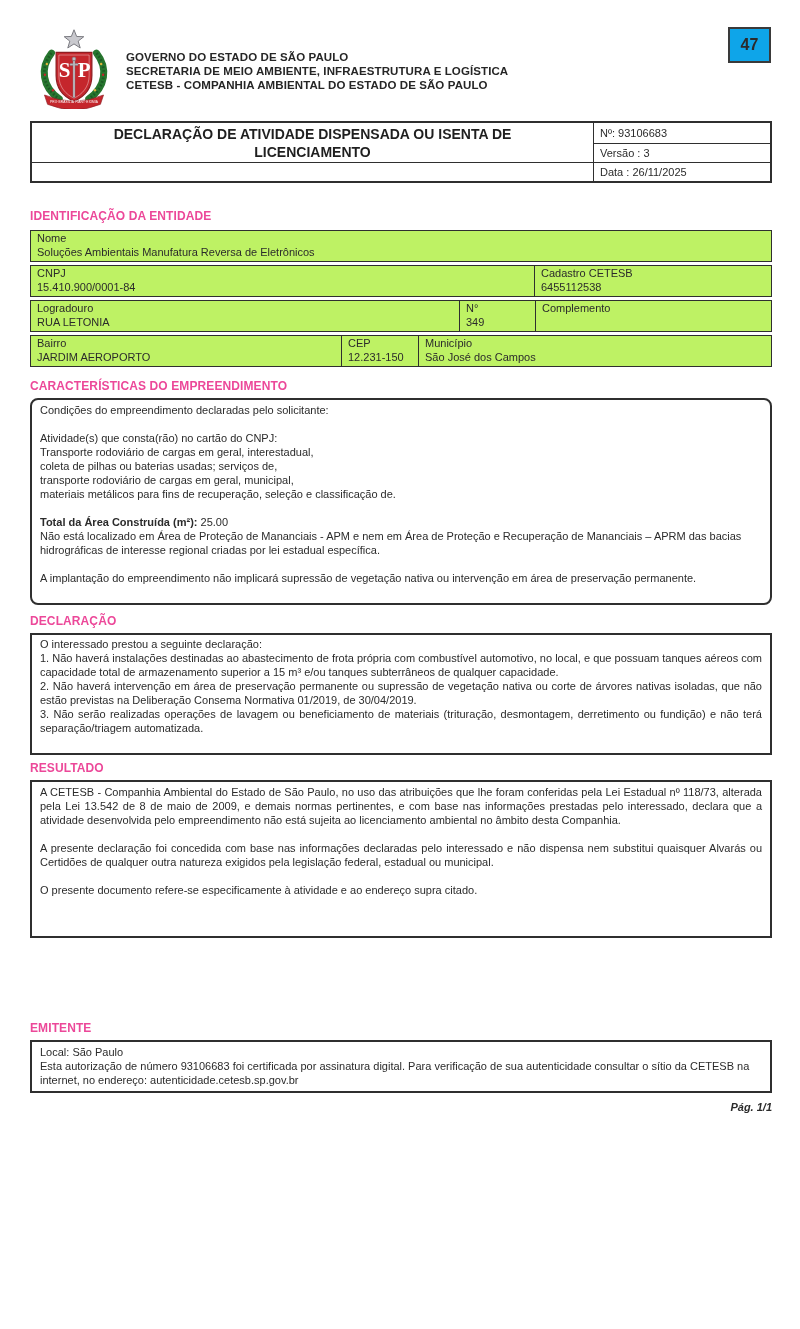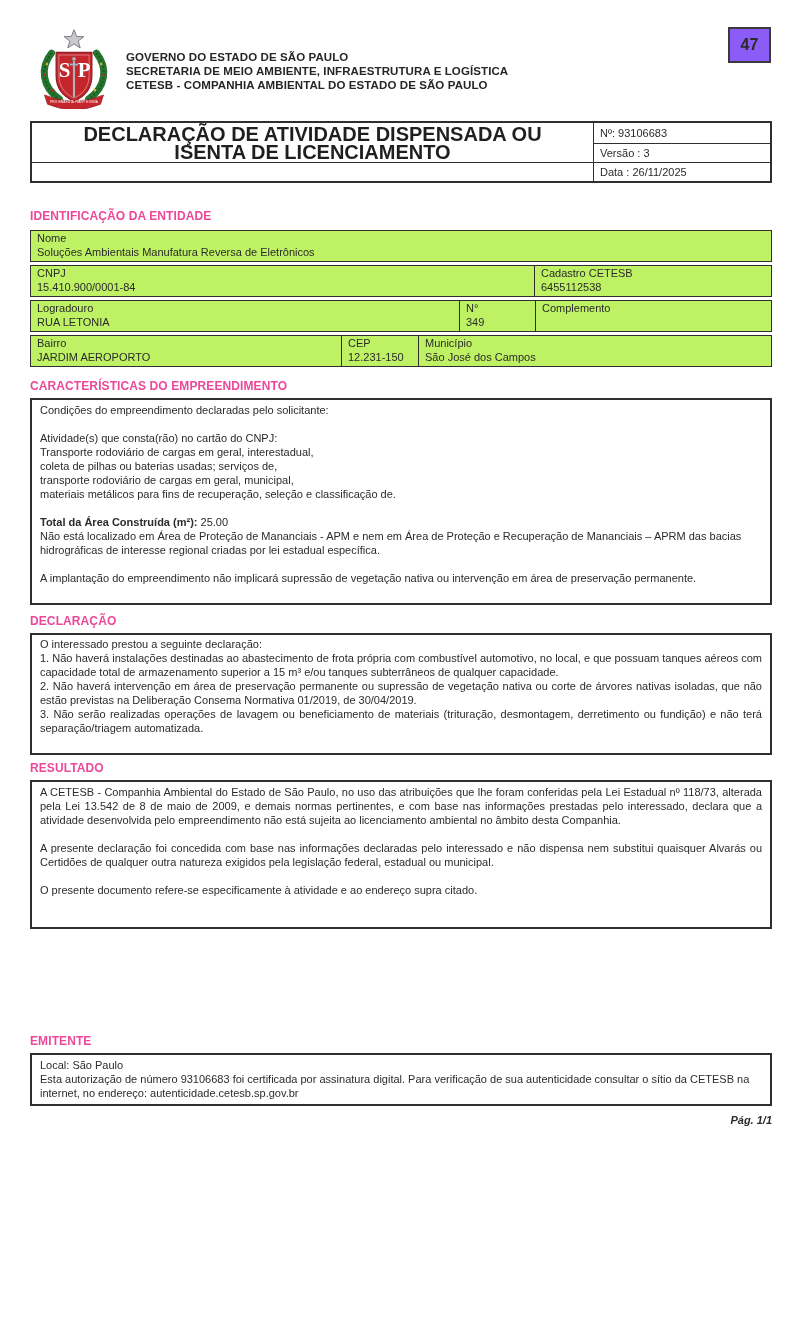--- a/index.html
+++ b/index.html
@@ -8,53 +8,53 @@
     width:800px; height:1329px; position:relative;
     font-family:"Liberation Sans","DejaVu Sans",sans-serif;
     color:#2b2b2b; -webkit-font-smoothing:antialiased;
   }
   .sheet { position:relative; width:800px; height:1329px; background:#fff; overflow:hidden; }
 
   
   .pagenum-box {
     position:absolute; top:27px; right:29px; width:43px; height:36px;
     border:2px solid #3a3a3a; display:flex; align-items:center; justify-content:center;
-    font-size:16px; font-weight:bold; color:#2b2b2b; background:#8b5cf6;
+    font-size:16px; font-weight:bold; color:#2b2b2b; background:#0ea5e9;
   }
 
   
   .doc-header { position:absolute; top:29px; left:35px; display:flex; }
   .logo-wrap { width:78px; height:80px; flex:0 0 78px; }
   .org-lines { margin:21px 0 0 13px; font-weight:bold; font-size:11.5px; line-height:14px; color:#262626; letter-spacing:.1px; }
 
   
   .main { position:absolute; top:121px; left:30px; width:742px; }
 
   
   .title-grid {
     display:grid; grid-template-columns:1fr 177px; grid-template-rows:20px 19px 19px;
     border:2px solid #2f2f2f; background:#fff;
   }
   .t-title {
     grid-column:1; grid-row:1 / 3;
     display:flex; align-items:center; justify-content:center; text-align:center;
-    font-size:20px; font-weight:bold; line-height:18px; color:#1f1f1f; padding:0 40px;
+    font-size:14px; font-weight:bold; line-height:18px; color:#1f1f1f; padding:0 40px;
   }
   .t-empty  { grid-column:1; grid-row:3; border-top:1.5px solid #2f2f2f; }
   .t-meta   { border-left:1.5px solid #2f2f2f; font-size:11px; color:#2b2b2b;
               display:flex; align-items:center; padding:0 6px; }
   .t-meta.r2, .t-meta.r3 { border-top:1.5px solid #2f2f2f; }
 
   
   .sec-heading { font-size:12px; font-weight:bold; color:#ec4899; letter-spacing:.1px; }
   .mt-ident   { margin-top:26px; }
   .mt-carac   { margin-top:12px; }
   .mt-decl    { margin-top:9px;  }
   .mt-result  { margin-top:6px;  }
-  .mt-emit    { margin-top:105px; }
+  .mt-emit    { margin-top:83px; }
 
   
   .id-table { margin-top:7px; }
   .id-row { display:flex; border:1.5px solid #2f2f2f; margin-bottom:3px; background:#bef264; }
   .id-row:last-child { margin-bottom:0; }
   .id-cell { padding:1px 6px 2px 6px; min-width:0; }
   .id-cell + .id-cell { border-left:1.5px solid #2f2f2f; }
   .id-label { font-size:11px; line-height:13.5px; color:#2b2b2b; min-height:13.5px; }
   .id-value { font-size:11px; line-height:13.5px; color:#2b2b2b; min-height:13.5px; white-space:nowrap; }
   .w-cnpj   { flex:0 0 503px; }
@@ -62,26 +62,26 @@
   .w-num    { flex:0 0 76px; }
   .w-bairro { flex:0 0 310px; }
   .w-cep    { flex:0 0 77px; }
   .grow     { flex:1 1 auto; }
 
   
   .box { border:2px solid #2f2f2f; margin-top:5px; padding:3px 8px; font-size:11px; line-height:14px; color:#2b2b2b; background:#fff; }
   .tline { min-height:14px; }
   .blank { min-height:14px; }
   .b { font-weight:bold; }
-  .box-carac { padding-bottom:18px; }
+  .box-carac { padding-bottom:18px;border-radius:8px; }
   .box-decl  { padding-top:2px; padding-bottom:18px; }
   .box-decl .just, .box-result .just { text-align:justify; }
   .box-result { padding-bottom:26px; }
   .box-result .para { margin-bottom:14px; }
-  .box-result .para:last-child { margin-bottom:4px; }
+  .box-result .para:last-child { margin-bottom:13px; }
   .box-emit { padding-bottom:4px; }
 
   .pag-line { margin-top:8px; text-align:right; font-size:11px; font-weight:bold; font-style:italic; color:#2b2b2b; }
 
   
   .sign-footer { position:absolute; left:2px; top:1332px; font-size:15px; color:#3f3f3f; }
   .sign-footer .f2 { margin-top:13px; }
 </style>
 </head>
 <body>

